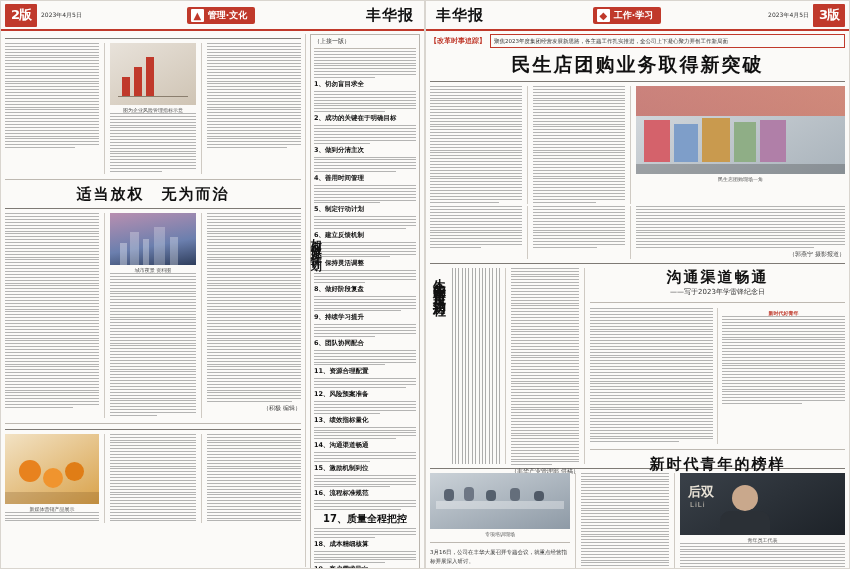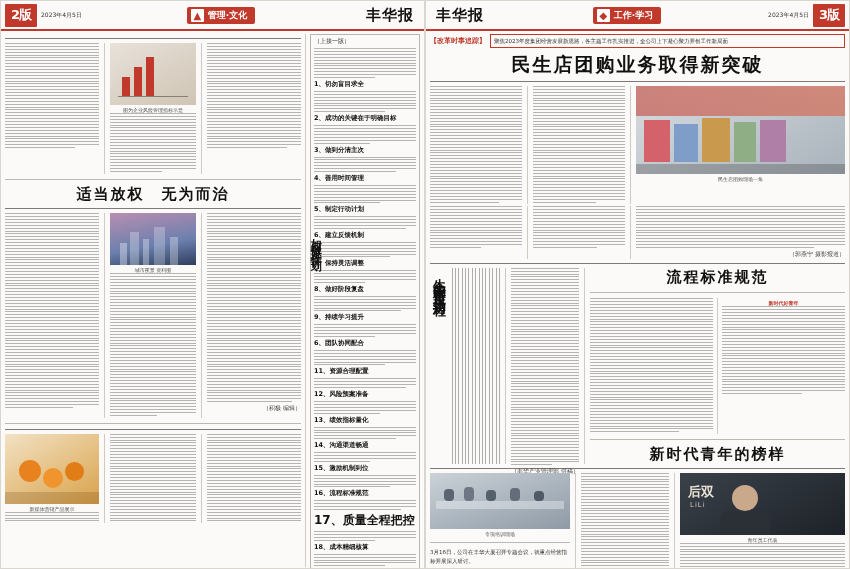--- a/index.html
+++ b/index.html
@@ -761,21 +761,21 @@
               <i style="width:100%"></i>
               <i style="width:75%"></i>
           </span>
           <div style="font-size:6.5px;font-weight:bold;color:#111;margin:2px 0;">16、流程标准规范</div>
           <span class="tx dense">
             <i style="width:100%"></i>
               <i style="width:100%"></i>
               <i style="width:100%"></i>
               <i style="width:85%"></i>
           </span>
-          <div style="font-size:12px;font-weight:bold;color:#111;margin:2px 0;">17、质量全程把控</div>
+          <div style="font-size:10px;font-weight:bold;color:#111;margin:2px 0;text-align:center;">17、质量全程把控</div>
           <span class="tx dense">
             <i style="width:100%"></i>
               <i style="width:100%"></i>
               <i style="width:100%"></i>
               <i style="width:60%"></i>
           </span>
           <div style="font-size:6.5px;font-weight:bold;color:#111;margin:2px 0;">18、成本精细核算</div>
           <span class="tx dense">
             <i style="width:100%"></i>
               <i style="width:100%"></i>
@@ -1092,21 +1092,22 @@
               <i style="width:100%"></i>
               <i style="width:100%"></i>
               <i style="width:60%"></i>
           </span>
           <div class="byline">（丰华产业管理部  供稿）</div>
         </div>
 
         <div class="vrule"></div>
 
         <div style="flex:1;">
-          <div class="headline h-sub">流程标准规范</div>
+          <div class="headline h-sub">沟通渠道畅通</div>
+          <div class="subline">——写于2023年学雷锋纪念日</div>
           <div class="rule"></div>
 
           <div style="display:flex; gap:4px;">
             <div style="flex:1;">
               <span class="tx dense">
                 <i style="width:100%"></i>
                   <i style="width:100%"></i>
                   <i style="width:100%"></i>
                   <i style="width:100%"></i>
                   <i style="width:100%"></i>

